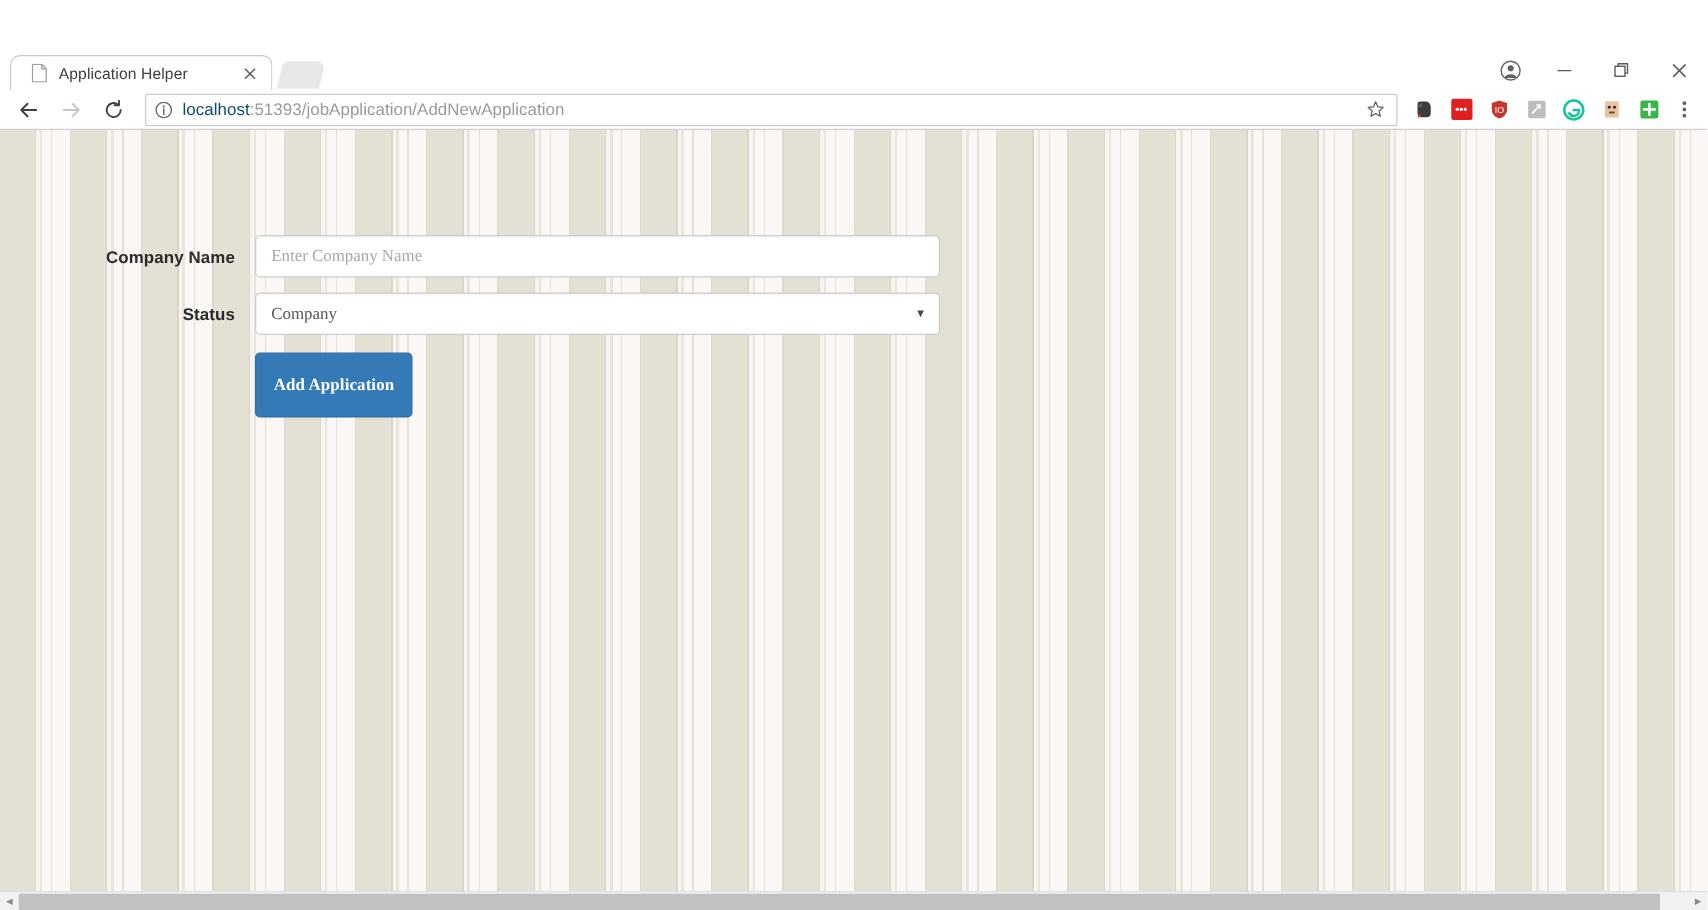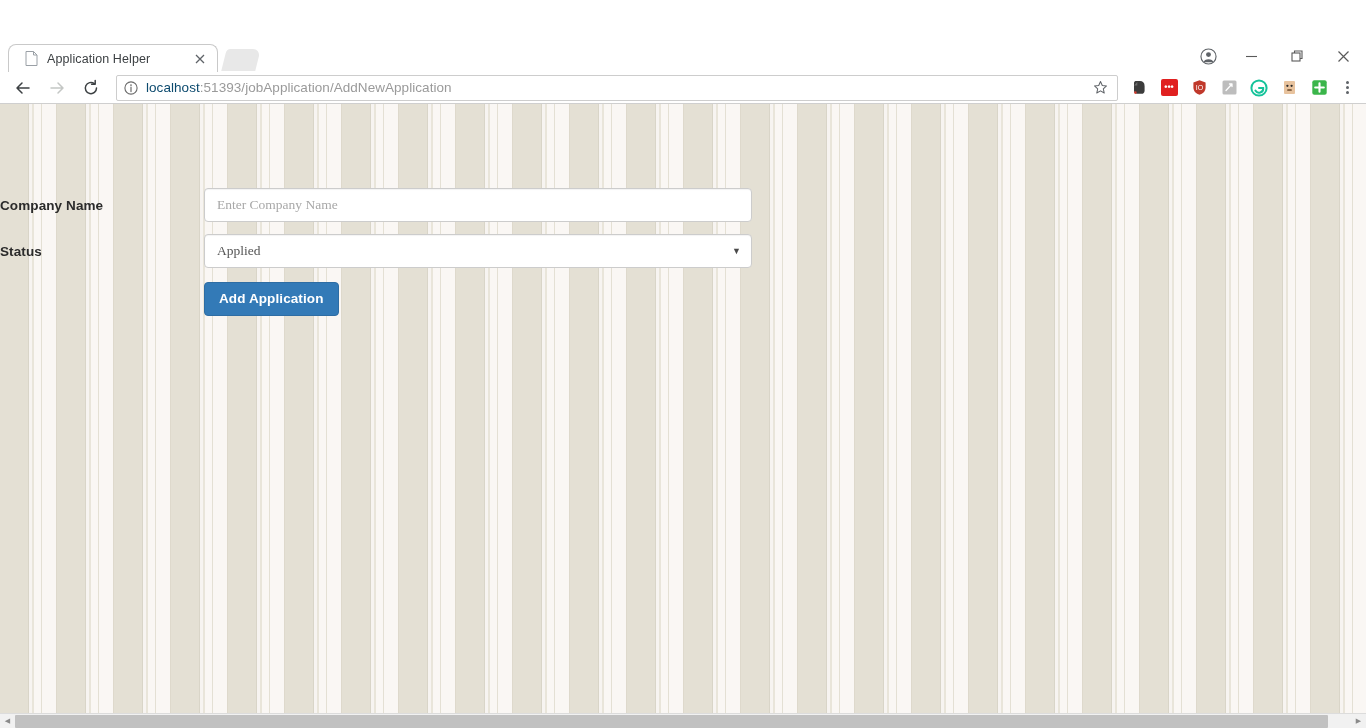--- a/index.html
+++ b/index.html
@@ -238,21 +238,22 @@
 
   .form-row {
     display: flex;
     align-items: center;
     margin-bottom: 12px;
   }
 
   .form-label {
     width: 204px;
     flex: 0 0 204px;
-    text-align: left;
+    text-align: right;
+    padding-right: 16px;
     font-size: 13.5px;
     font-weight: bold;
     color: #2b2b2b;
     letter-spacing: 0.1px;
   }
 
   .form-control {
     width: 548px;
     flex: 0 0 548px;
     height: 34px;
@@ -288,25 +289,25 @@
     display: flex;
     margin-top: 14px;
   }
   .btn-offset { width: 204px; flex: 0 0 204px; }
 
   .btn-primary {
     background: #337ab7;
     border: 1px solid #2e6da4;
     border-radius: 4px;
     color: #ffffff;
-    font-family: Liberation Sans, sans-serif;
+    font-family: Liberation Serif, serif;
     font-size: 13.5px;
     font-weight: bold;
     padding: 0 14px;
-    height: 34px;
+    height: 52px;
     line-height: 32px;
     cursor: pointer;
     letter-spacing: 0.1px;
   }
 
   
   .hscroll {
     position: absolute;
     left: 0; right: 0; bottom: 0;
     height: 15px;
@@ -487,21 +488,21 @@
 
         <div class="form-row">
           <div class="form-label">Company Name</div>
           <div class="form-control placeholder">Enter Company Name</div>
         </div>
 
 
         <div class="form-row">
           <div class="form-label">Status</div>
           <div class="form-control select-control">
-            <span>Applied</span>
+            <span>Company</span>
             <span class="select-arrow">▼</span>
           </div>
         </div>
 
         <div class="btn-row">
           <div class="btn-offset"></div>
           <button class="btn-primary">Add Application</button>
         </div>
 
       </div>

